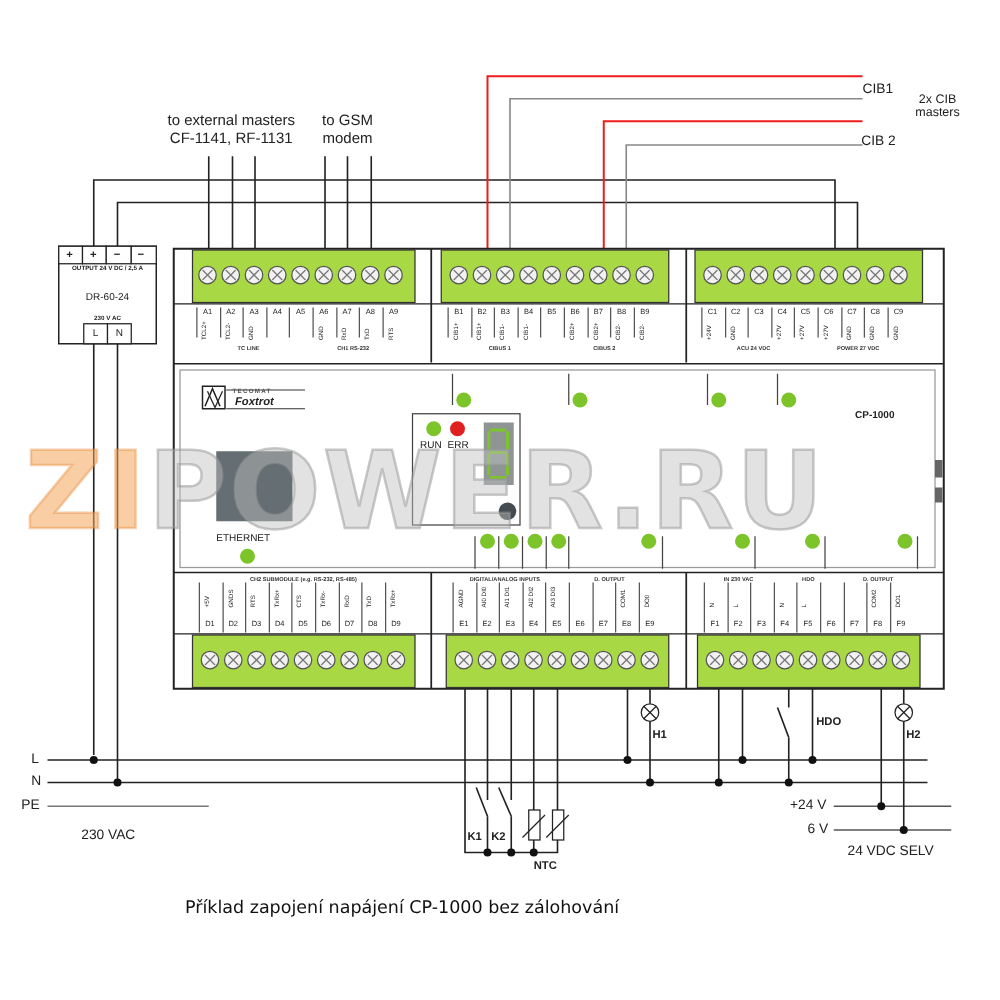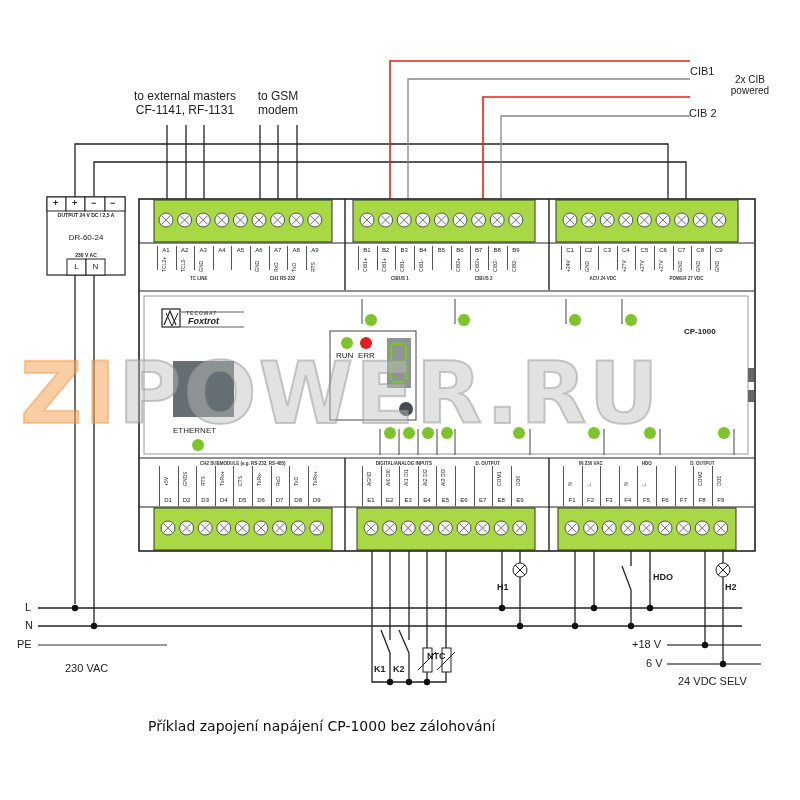--- a/index.html
+++ b/index.html
@@ -391,21 +391,21 @@
   <div>CF-1141, RF-1131</div>
 </div>
 <div class="lbl c" style="left:250px;top:89px;width:56px;font-size:12px;line-height:14px;">
   <div>to GSM</div>
   <div>modem</div>
 </div>
 <div class="lbl" style="left:690px;top:66px;font-size:11px;">CIB1</div>
 <div class="lbl" style="left:689px;top:108px;font-size:11px;">CIB 2</div>
 <div class="lbl c" style="left:722px;top:74px;width:56px;font-size:10px;line-height:11px;">
   <div>2x CIB</div>
-  <div>powered</div>
+  <div>masters</div>
 </div>
 
 <div class="lbl b" style="left:53px;top:199px;font-size:9px;">+</div>
 <div class="lbl b" style="left:72px;top:199px;font-size:9px;">+</div>
 <div class="lbl b" style="left:91px;top:199px;font-size:9px;">−</div>
 <div class="lbl b" style="left:110px;top:199px;font-size:9px;">−</div>
 <div class="lbl c" style="left:47px;top:213px;width:78px;font-size:5px;font-weight:bold;">OUTPUT 24 V DC / 2,5 A</div>
 <div class="lbl c" style="left:47px;top:234px;width:78px;font-size:8px;">DR-60-24</div>
 <div class="lbl c" style="left:47px;top:253px;width:78px;font-size:5px;font-weight:bold;">230 V AC</div>
 <div class="lbl c" style="left:67px;top:263px;width:19px;font-size:8px;">L</div>
@@ -583,24 +583,24 @@
     <div class="lbl" style="left: 716.8px; top: 486px; font-size: 5px; transform: rotate(-90deg); transform-origin: 0px 0px;">DO1</div>
     <div class="lbl c" style="left: 563px; top: 462px; width: 55.8px; font-size: 4.5px; font-weight: bold; color: rgb(51, 51, 51);">IN 230 VAC</div>
     <div class="lbl c" style="left: 618.8px; top: 462px; width: 55.8px; font-size: 4.5px; font-weight: bold; color: rgb(51, 51, 51);">HDO</div>
     <div class="lbl c" style="left: 674.6px; top: 462px; width: 55.8px; font-size: 4.5px; font-weight: bold; color: rgb(51, 51, 51);">D. OUTPUT</div>
   </div>
 
 <div class="lbl" style="left:25px;top:602px;font-size:11px;">L</div>
 <div class="lbl" style="left:25px;top:620px;font-size:11px;">N</div>
 <div class="lbl" style="left:17px;top:639px;font-size:11px;">PE</div>
 <div class="lbl" style="left:65px;top:663px;font-size:11px;">230 VAC</div>
-<div class="lbl" style="left:632px;top:639px;font-size:11px;">+18 V</div>
+<div class="lbl" style="left:632px;top:639px;font-size:11px;">+24 V</div>
 <div class="lbl" style="left:646px;top:658px;font-size:11px;">6 V</div>
 <div class="lbl" style="left:678px;top:676px;font-size:11px;">24 VDC SELV</div>
 
 <div class="lbl b" style="left:374px;top:665px;font-size:9px;">K1</div>
 <div class="lbl b" style="left:393px;top:665px;font-size:9px;">K2</div>
-<div class="lbl b" style="left:427px;top:652px;font-size:9px;text-align:right;">NTC</div>
-<div class="lbl b" style="left:497px;top:583px;font-size:9px;">H1</div>
+<div class="lbl b" style="left:427px;top:688px;font-size:9px;text-align:right;">NTC</div>
+<div class="lbl b" style="left:522px;top:583px;font-size:9px;">H1</div>
 <div class="lbl b" style="left:725px;top:583px;font-size:9px;">H2</div>
 <div class="lbl b" style="left:653px;top:573px;font-size:9px;">HDO</div>
 
 <div class="caption">Příklad zapojení napájení CP-1000 bez zálohování</div>
 
 </body></html>

